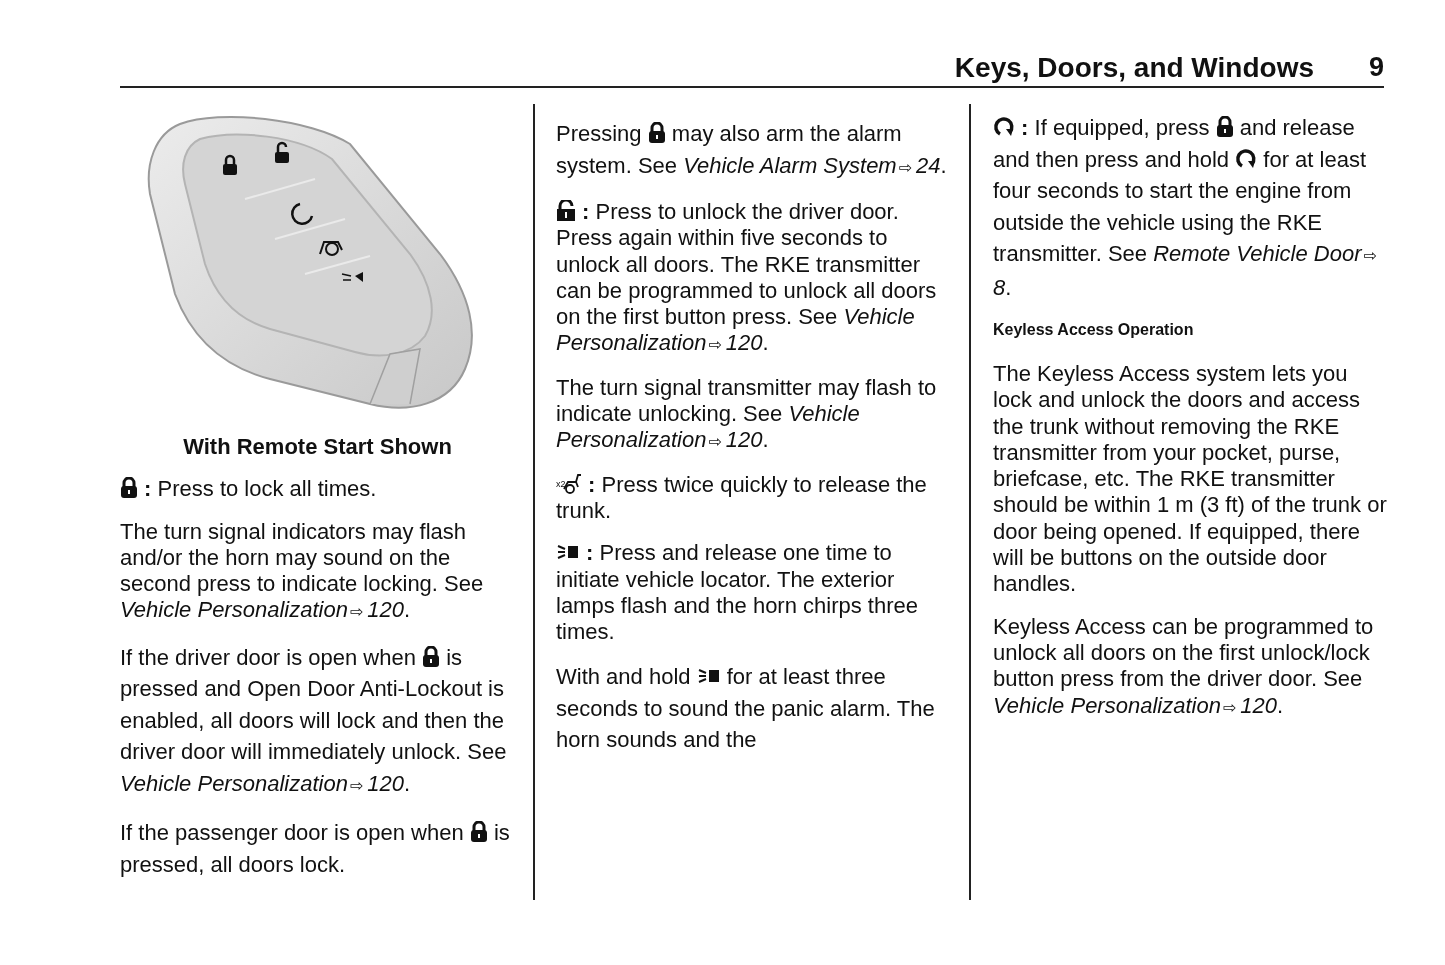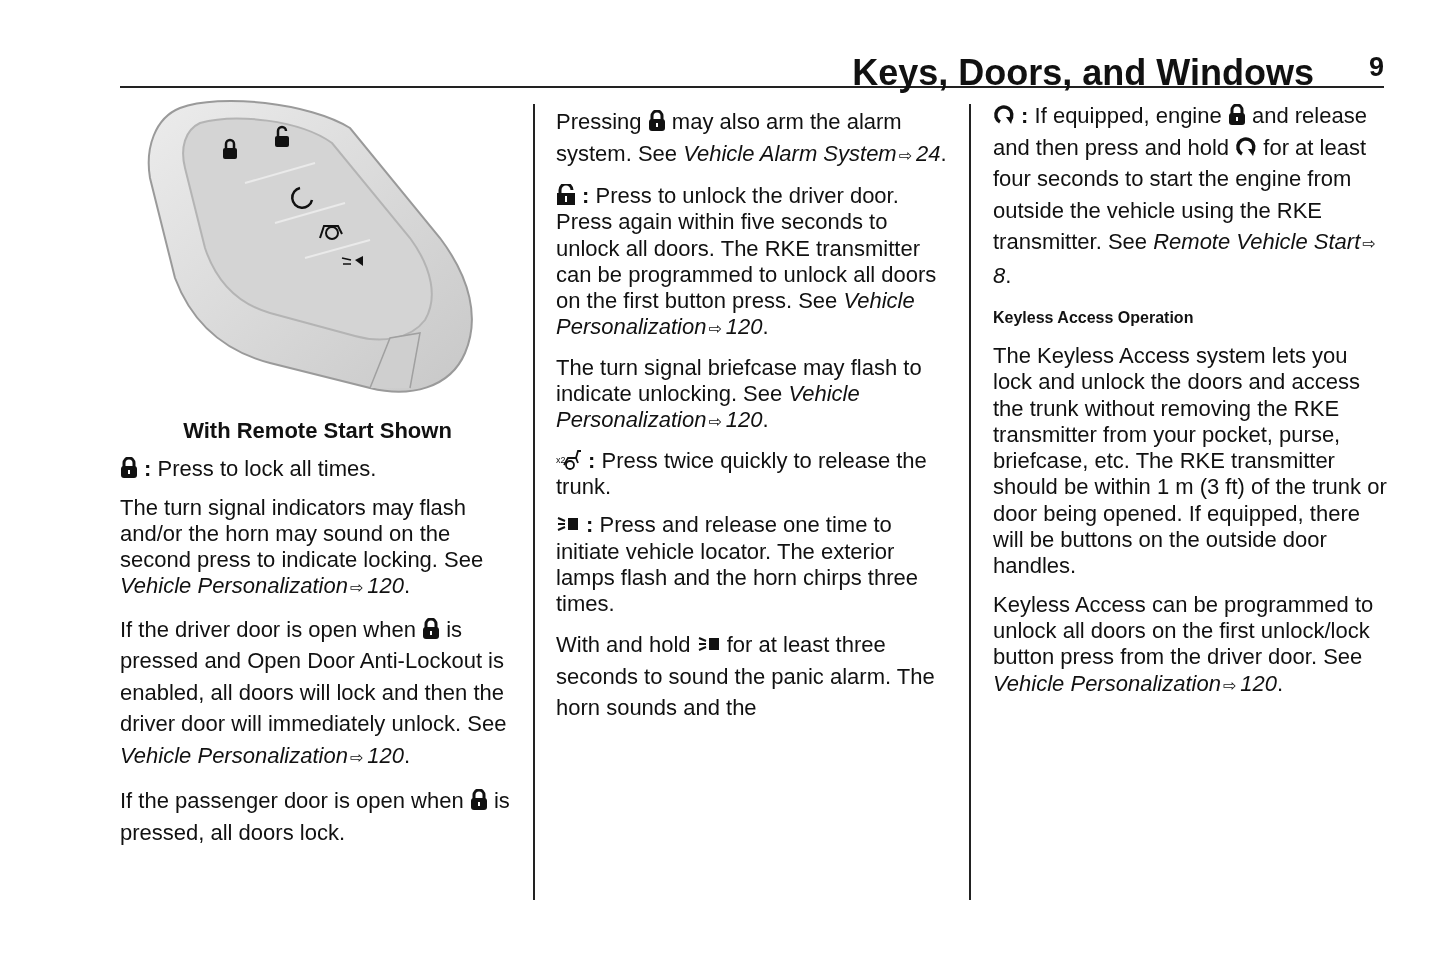--- a/index.html
+++ b/index.html
@@ -1,23 +1,23 @@
 <!DOCTYPE html>
 <html><head>
 <meta charset="utf-8">
 <style>
   html, body { margin:0; padding:0; background:#ffffff; }
   body { width:1445px; height:965px; position:relative; overflow:hidden;
          font-family:"Liberation Sans", sans-serif; color:#111; }
   .header { position:absolute; left:120px; top:52px; width:1264px; height:34px; border-bottom:2px solid #222; }
-  .header .title { position:absolute; right:70px; top:0; font-weight:bold; font-size:36px; }
+  .header .title { position:absolute; right:70px; top:0; font-weight:bold; font-size:28px; }
   .header .pageno { position:absolute; right:0; top:0; font-weight:bold; font-size:27px; }
   .divider { position:absolute; width:2px; background:#222; }
   .col { position:absolute; font-size:22px; line-height:26.3px; }
-  .col p { margin:4px 0 12px 0; }
+  .col p { margin:16px 0 12px 0; }
   .col p.tall { line-height:31.5px; }
   .col em { font-style:italic; }
   .arrow { font-size:16px; font-style:normal; display:inline-block; margin:0 4px 0 2px; }
   .ico { display:inline-block; vertical-align:-3px; }
   .ico svg { display:block; }
   .caption { text-align:center; font-weight:bold; font-size:22px; margin:8px 0 12px 0; }
   h2 { font-size:16px; font-weight:bold; margin:4px 0 10px 0; line-height:30px; }
   .fob { width:410px; height:322px; position:relative; }
   .sp { white-space:pre; }
 </style>
@@ -25,21 +25,21 @@
 <body>
 
 <div class="header">
   <span class="title">Keys, Doors, and Windows</span>
   <span class="pageno">9</span>
 </div>
 
 <div class="divider" style="left:533px; top:104px; height:796px;"></div>
 <div class="divider" style="left:969px; top:104px; height:796px;"></div>
 
-<div class="col" style="left:120px; top:88px; width:395px;">
+<div class="col" style="left:120px; top:104px; width:395px;">
   <div class="fob">
     <svg width="410" height="322" viewBox="0 0 410 322">
       <defs>
         <linearGradient id="shell" x1="0" y1="0" x2="1" y2="1">
           <stop offset="0" stop-color="#ececec"></stop>
             <stop offset="1" stop-color="#c8c8c8"></stop>
         </linearGradient>
       </defs>
       <path d="M60,20 C100,5 190,15 230,40 L320,150 C350,190 360,230 345,265 C330,300 290,310 250,300 L150,275 C100,262 70,230 55,190 L30,90 C25,60 35,30 60,20 Z" fill="url(#shell)" stroke="#9a9a9a" stroke-width="2"></path>
       <path d="M80,35 C115,25 180,32 212,55 L290,150 C312,180 318,210 305,232 C290,252 260,255 235,248 L150,225 C115,215 95,190 85,160 L65,80 C60,60 65,42 80,35 Z" fill="#d4d4d4" stroke="#b4b4b4" stroke-width="2"></path>
@@ -104,21 +104,21 @@
         </svg></span><span> may also arm the alarm system. See </span><em>Vehicle Alarm System</em><span class="arrow">⇨</span><em>24</em><span>.</span>
   </p>
   <p>
     <span class="ico"><svg width="20" height="22" viewBox="0 0 20 22">
           <path d="M4,10 V6 a6,6 0 0 1 12,0" fill="none" stroke="#111" stroke-width="3"></path>
           <rect x="1" y="9" width="18" height="12" fill="#111"></rect>
           <rect x="9" y="12" width="2" height="6" fill="#fff"></rect>
         </svg></span><b class="sp"> : </b><span>Press to unlock the driver door. Press again within five seconds to unlock all doors. The RKE transmitter can be programmed to unlock all doors on the first button press. See </span><em>Vehicle Personalization</em><span class="arrow">⇨</span><em>120</em><span>.</span>
   </p>
   <p>
-    <span>The turn signal briefcase may flash to indicate unlocking. See </span><em>Vehicle Personalization</em><span class="arrow">⇨</span><em>120</em><span>.</span>
+    <span>The turn signal transmitter may flash to indicate unlocking. See </span><em>Vehicle Personalization</em><span class="arrow">⇨</span><em>120</em><span>.</span>
   </p>
   <p>
     <span class="ico"><svg width="26" height="22" viewBox="0 0 26 22">
           <text x="0" y="14" font-size="9" font-family="Liberation Sans, sans-serif" fill="#111">x2</text>
           <circle cx="14" cy="16" r="4" fill="none" stroke="#111" stroke-width="1.8"></circle>
           <path d="M8,16 L12,9 H20 L22,14" fill="none" stroke="#111" stroke-width="1.8"></path>
           <path d="M20,9 L22,2 H25" fill="none" stroke="#111" stroke-width="1.8"></path>
         </svg></span><b class="sp"> : </b><span>Press twice quickly to release the trunk.</span>
   </p>
   <p>
@@ -137,28 +137,28 @@
           <line x1="2" y1="15" x2="9" y2="12" stroke="#111" stroke-width="2"></line>
         </svg></span><span> for at least three seconds to sound the panic alarm. The horn sounds and the</span>
   </p>
 </div>
 
 <div class="col" style="left:993px; top:96px; width:395px;">
   <p class="tall">
     <span class="ico"><svg width="22" height="22" viewBox="0 0 22 22">
           <path d="M7,18 A8,8 0 1 1 17,16" fill="none" stroke="#111" stroke-width="3.5"></path>
           <path d="M13,13 L20,13 L18,20 Z" fill="#111"></path>
-        </svg></span><b class="sp"> : </b><span>If equipped, engine </span><span class="ico"><svg width="18" height="22" viewBox="0 0 18 22">
+        </svg></span><b class="sp"> : </b><span>If equipped, press </span><span class="ico"><svg width="18" height="22" viewBox="0 0 18 22">
           <path d="M4,10 V6 a5,5 0 0 1 10,0 V10" fill="none" stroke="#111" stroke-width="3"></path>
           <rect x="1" y="9" width="16" height="12" rx="3" fill="#111"></rect>
           <rect x="8" y="13" width="2" height="4" fill="#fff"></rect>
         </svg></span><span> and release and then press and hold </span><span class="ico"><svg width="22" height="22" viewBox="0 0 22 22">
           <path d="M7,18 A8,8 0 1 1 17,16" fill="none" stroke="#111" stroke-width="3.5"></path>
           <path d="M13,13 L20,13 L18,20 Z" fill="#111"></path>
-        </svg></span><span> for at least four seconds to start the engine from outside the vehicle using the RKE transmitter. See </span><em>Remote Vehicle Start</em><span class="arrow">⇨</span><em>8</em><span>.</span>
+        </svg></span><span> for at least four seconds to start the engine from outside the vehicle using the RKE transmitter. See </span><em>Remote Vehicle Door</em><span class="arrow">⇨</span><em>8</em><span>.</span>
   </p>
   <h2>Keyless Access Operation</h2>
   <p>
     <span>The Keyless Access system lets you lock and unlock the doors and access the trunk without removing the RKE transmitter from your pocket, purse, briefcase, etc. The RKE transmitter should be within 1 m (3 ft) of the trunk or door being opened. If equipped, there will be buttons on the outside door handles.</span>
   </p>
   <p>
     <span>Keyless Access can be programmed to unlock all doors on the first unlock/lock button press from the driver door. See </span><em>Vehicle Personalization</em><span class="arrow">⇨</span><em>120</em><span>.</span>
   </p>
 </div>
 

